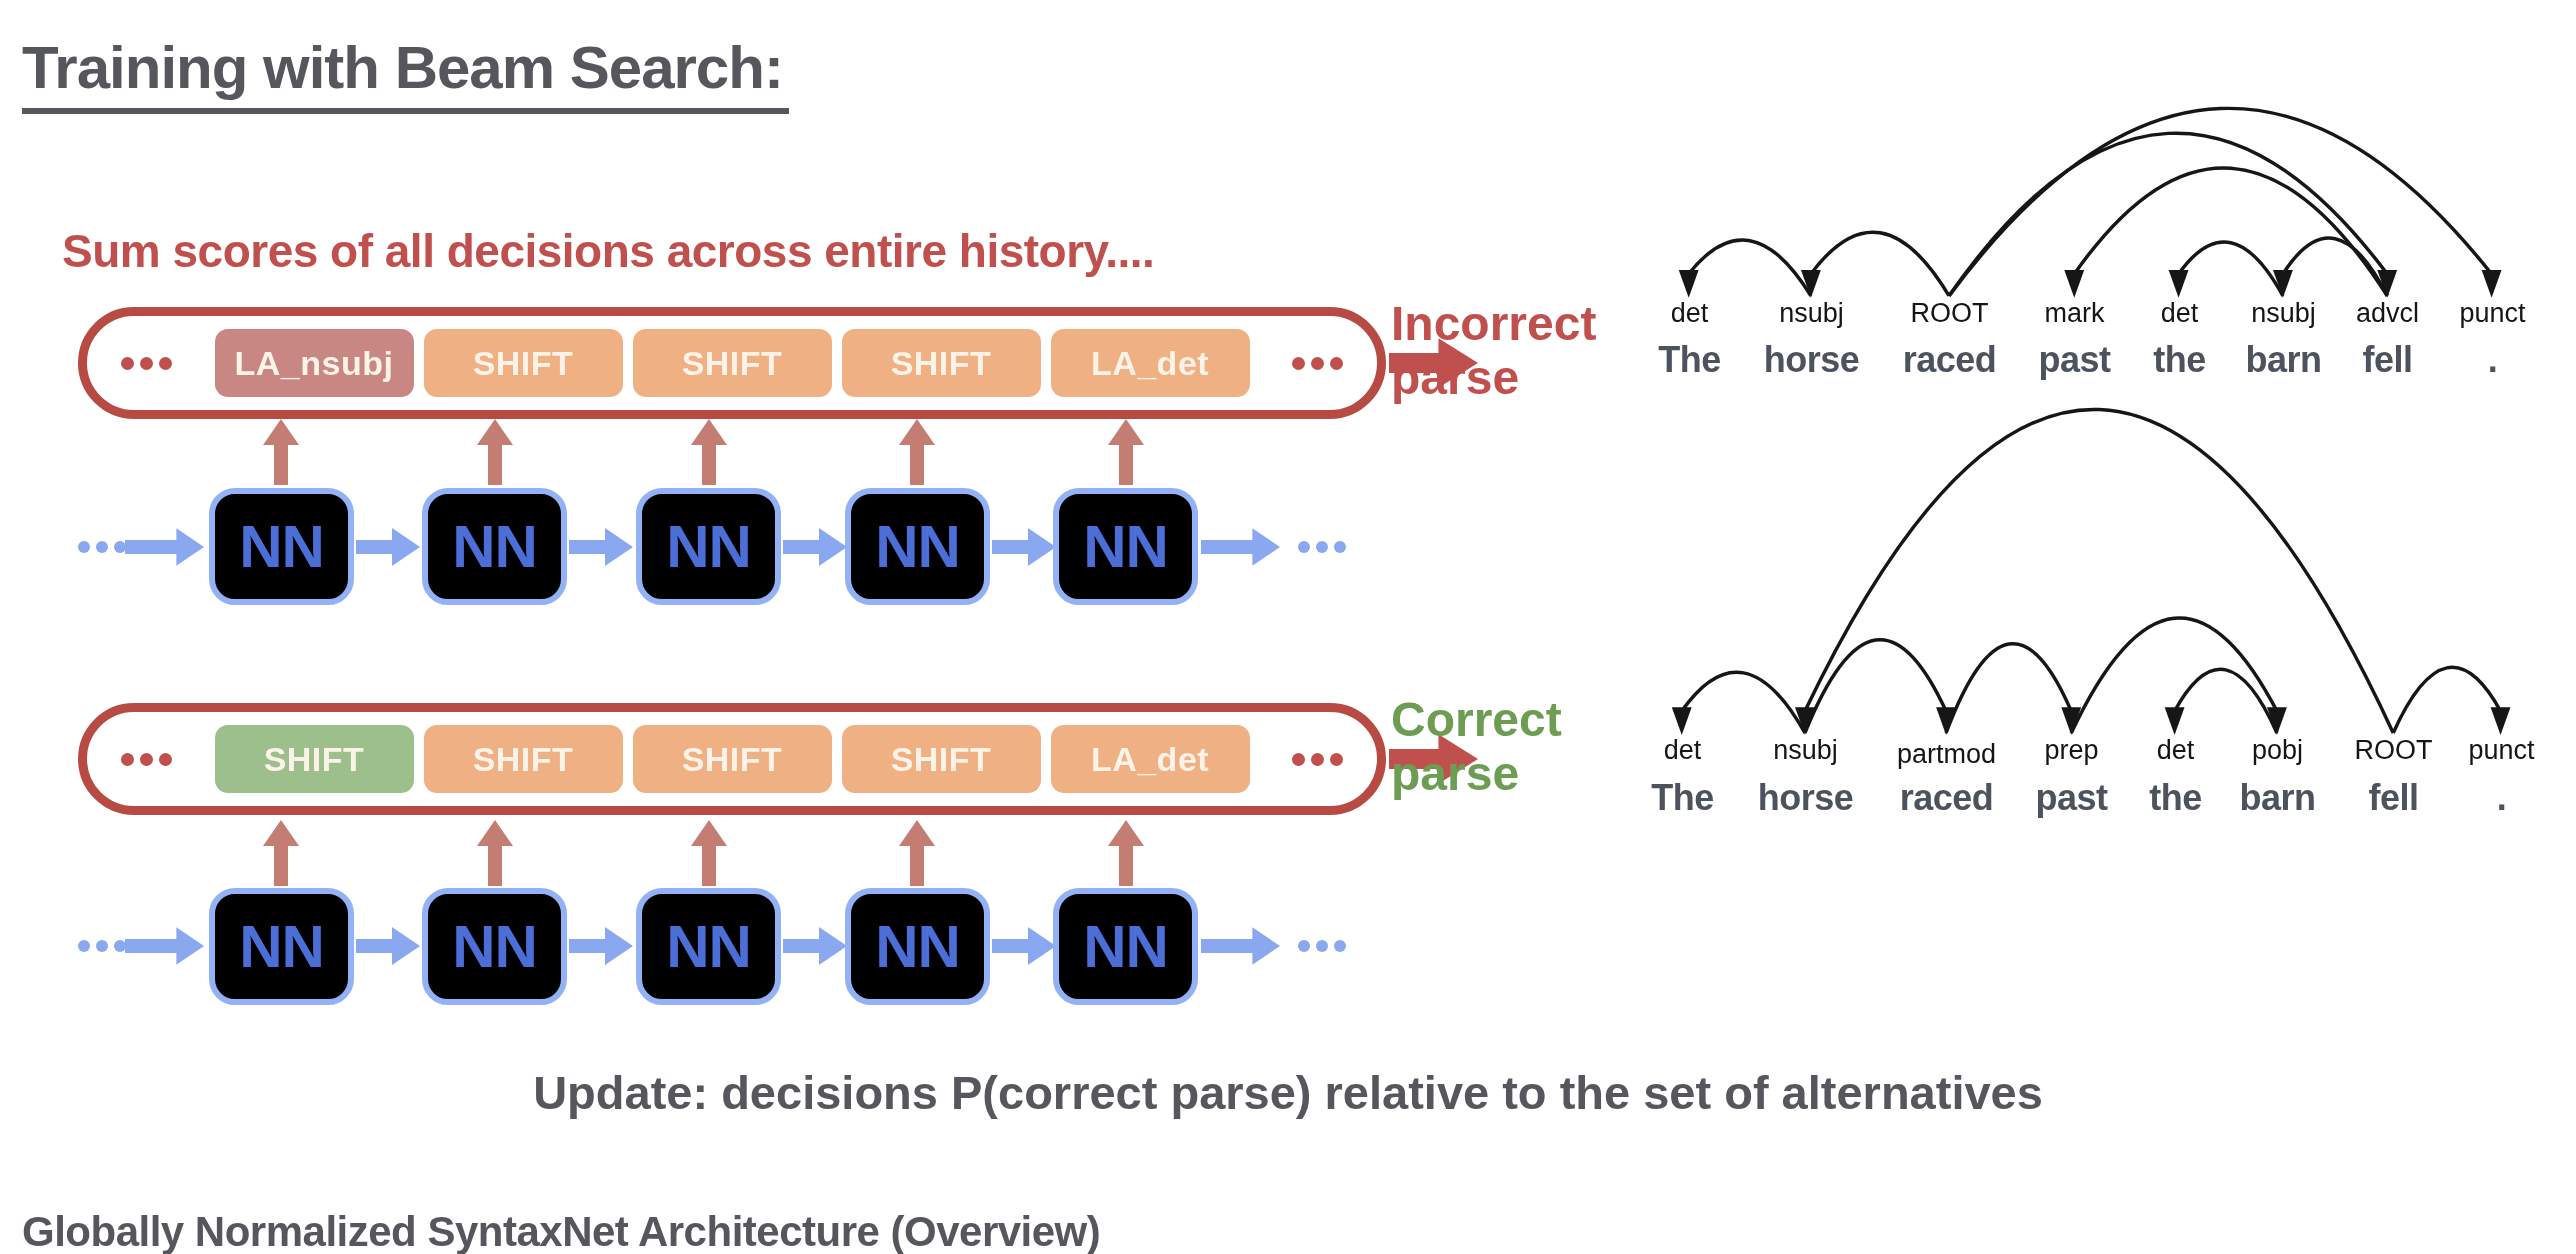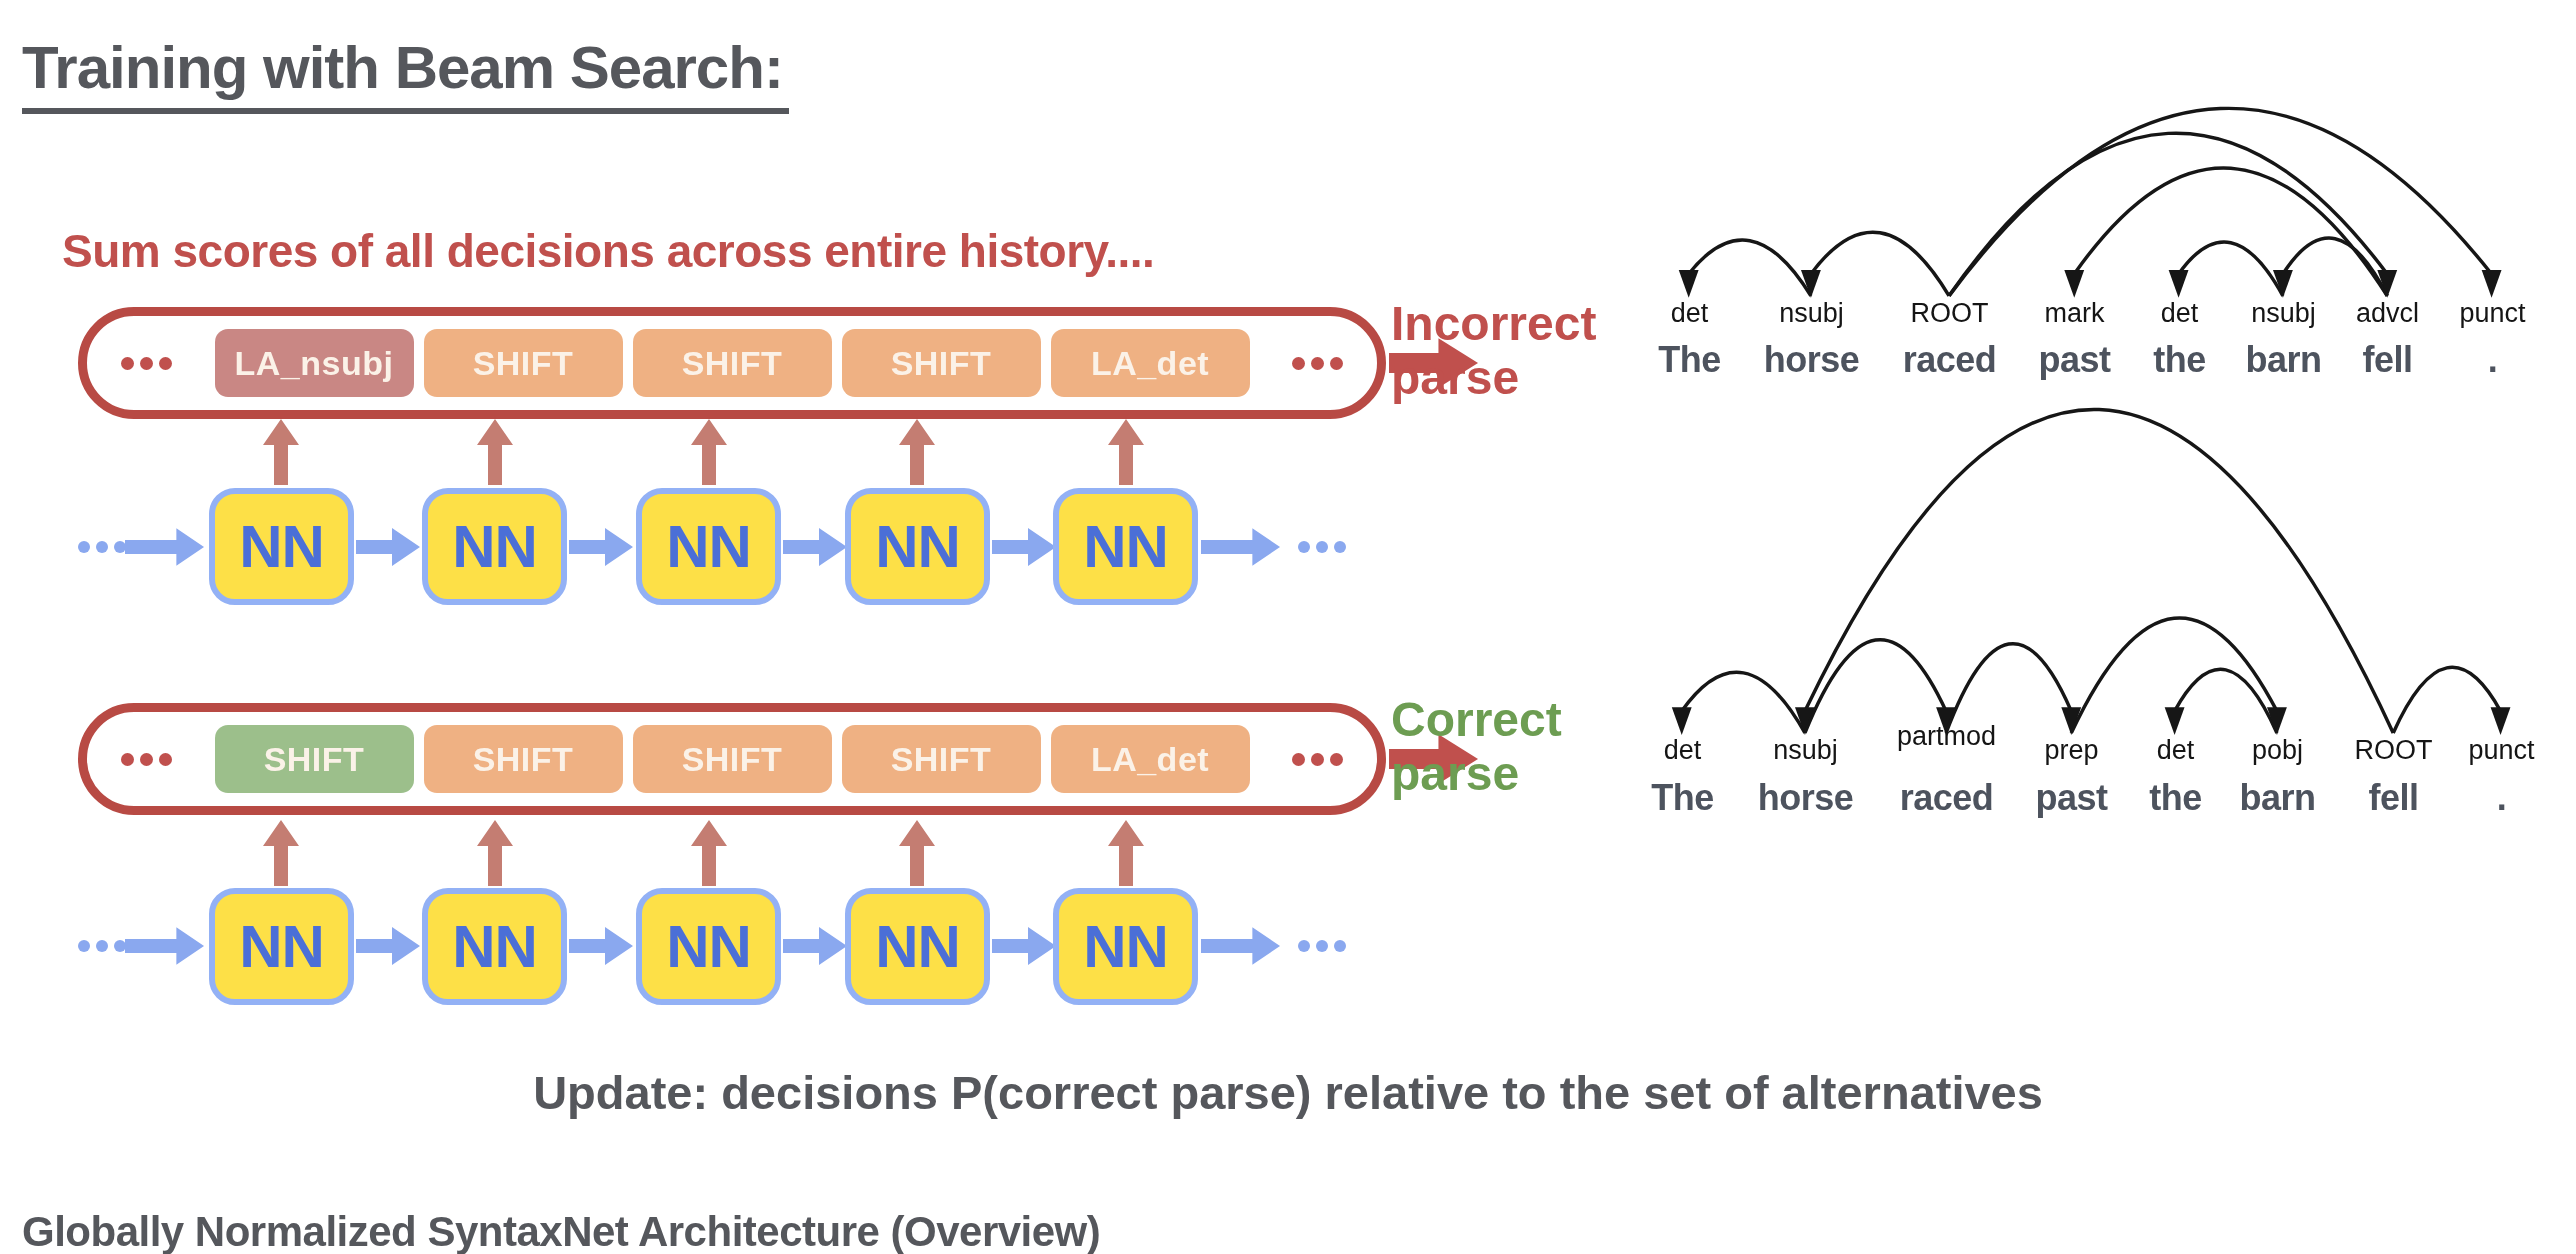--- a/index.html
+++ b/index.html
@@ -17,21 +17,21 @@
   .dbox{width:199px;height:68px;border-radius:13px;display:flex;align-items:center;justify-content:center;
         font-size:34px;font-weight:bold;letter-spacing:0.5px;color:#fbf2e8;}
   .dbox.wrong{background:var(--wrong);}
   .dbox.neutral{background:var(--neutral);}
   .dbox.right{background:var(--good);}
   .dots{display:flex;gap:6px;align-items:center;}
   .dot{width:13px;height:13px;border-radius:50%;background:var(--brick);display:inline-block;}
   .dots.blue .dot{width:12px;height:12px;background:var(--bluearrow);}
   .result{width:288px;text-align:left;font-size:48px;font-weight:bold;line-height:1.12;}
   .nnbox{position:absolute;width:145px;height:117px;box-sizing:border-box;border:6px solid var(--nnborder);
-         border-radius:26px;background:#fde047;display:flex;align-items:center;justify-content:center;
+         border-radius:26px;background:#000000;display:flex;align-items:center;justify-content:center;
          font-size:60px;font-weight:bold;color:var(--nntext);letter-spacing:-1px;}
   .treelabel{position:absolute;width:169px;margin-left:-84px;text-align:center;
              font-size:27px;color:#151515;}
   .treeword{position:absolute;width:169px;margin-left:-84px;text-align:center;
             font-size:36px;font-weight:bold;color:var(--word);letter-spacing:-0.5px;}
   #update{left:0;right:0;top:1046px;text-align:center;font-size:47px;font-weight:bold;color:var(--dark);}
   #footer{left:22px;top:1189px;font-size:42px;font-weight:bold;color:var(--dark);
           border-bottom:4px solid var(--dark);padding-bottom:2px;display:inline-block;letter-spacing:-0.5px;}
 </style>
 </head>
@@ -244,21 +244,21 @@
           <polygon points="424,312 444,312 434,340" fill="#161616"></polygon>
           <path d="M 641 338 Q 589.5 222 538 316" fill="none" stroke="#161616" stroke-width="3.5"></path>
           <polygon points="528,312 548,312 538,340" fill="#161616"></polygon>
           <path d="M 434 338 Q 537.5 118 641 316" fill="none" stroke="#161616" stroke-width="3.5"></path>
           <polygon points="631,312 651,312 641,340" fill="#161616"></polygon>
           <path d="M 758 338 Q 812 218 866 316" fill="none" stroke="#161616" stroke-width="3.5"></path>
           <polygon points="856,312 876,312 866,340" fill="#161616"></polygon>
         </svg></div>
       <span class="treelabel" style="left: 42px; top: 338px;">det</span>
       <span class="treelabel" style="left: 165px; top: 338px;">nsubj</span>
-      <span class="treelabel" style="left: 306px; top: 324px;">partmod</span>
+      <span class="treelabel" style="left: 306px; top: 342px;">partmod</span>
       <span class="treelabel" style="left: 431px; top: 338px;">prep</span>
       <span class="treelabel" style="left: 535px; top: 338px;">det</span>
       <span class="treelabel" style="left: 637px; top: 338px;">pobj</span>
       <span class="treelabel" style="left: 753px; top: 338px;">ROOT</span>
       <span class="treelabel" style="left: 861px; top: 338px;">punct</span>
       <span class="treeword" style="left: 42px; top: 380px;">The</span>
       <span class="treeword" style="left: 165px; top: 380px;">horse</span>
       <span class="treeword" style="left: 306px; top: 380px;">raced</span>
       <span class="treeword" style="left: 431px; top: 380px;">past</span>
       <span class="treeword" style="left: 535px; top: 380px;">the</span>

